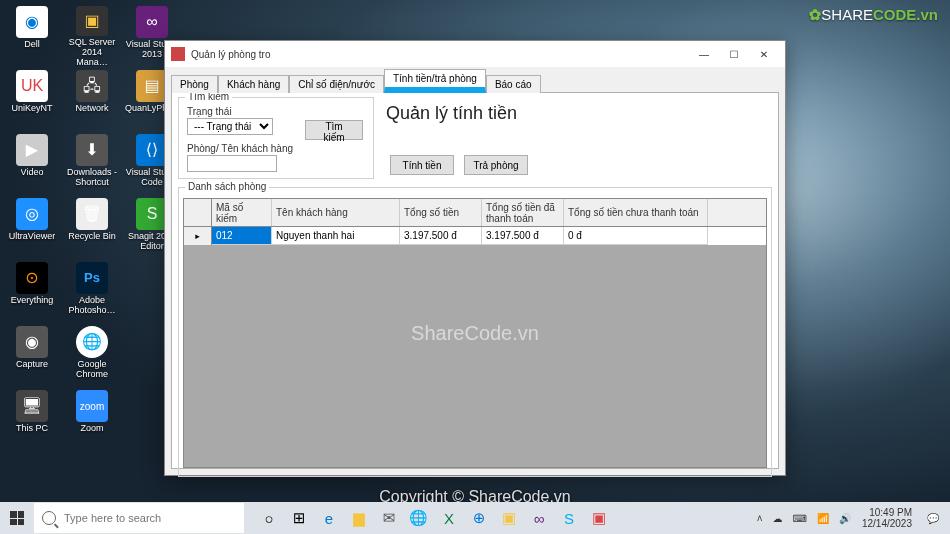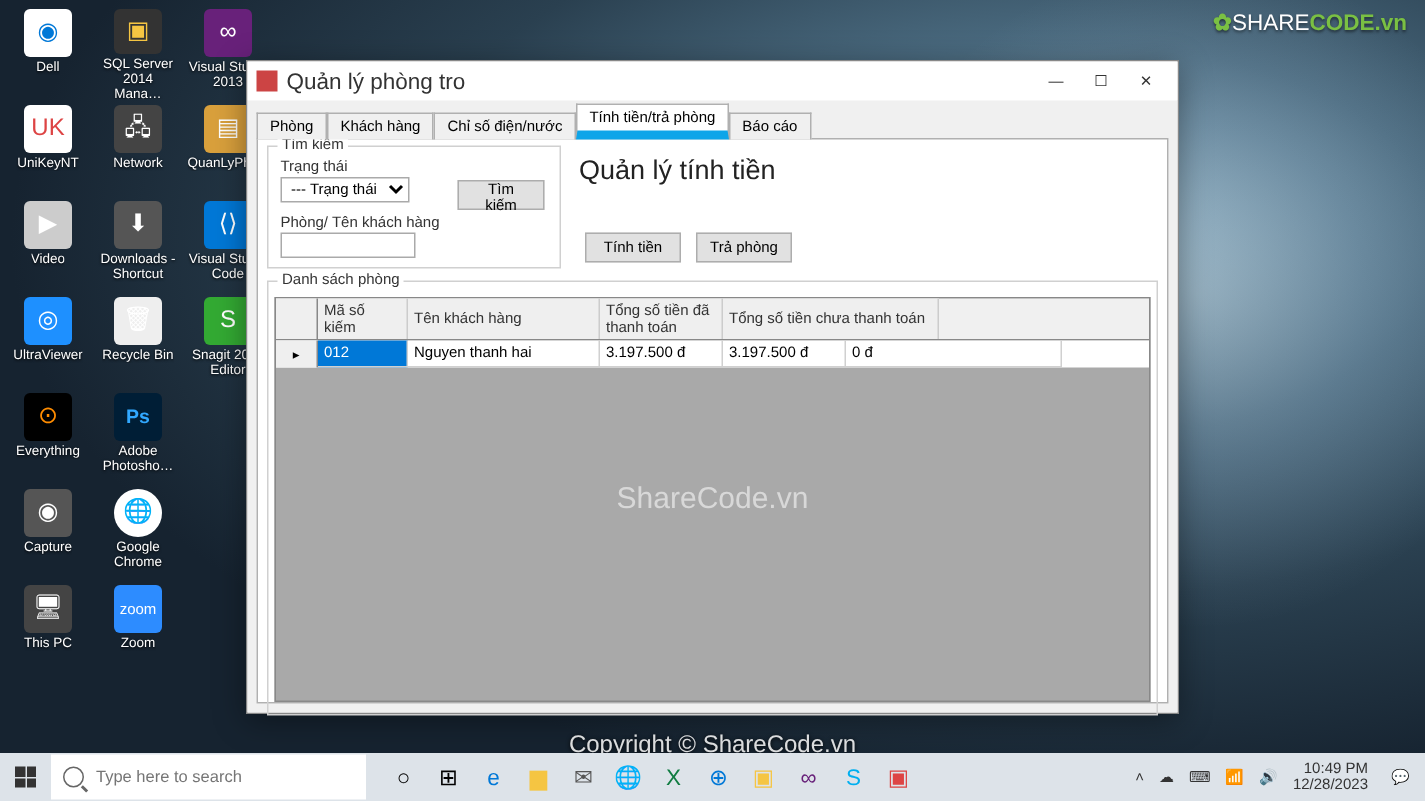--- a/index.html
+++ b/index.html
@@ -21,21 +21,21 @@
 .di .ic { width: 32px; height: 32px; border-radius: 4px; margin-bottom: 2px; display: flex; align-items: center; justify-content: center; font-size: 16px; }
 .di span { text-shadow: 0 1px 2px #000; max-width: 54px; overflow: hidden; }
 
 
 .win {
   position: absolute; left: 164px; top: 40px; width: 622px; height: 436px;
   background: #fff; border: 1px solid #888; box-shadow: 0 4px 20px rgba(0,0,0,.4);
 }
 .titlebar { height: 26px; background: #fff; display: flex; align-items: center; padding: 0 6px; }
 .titlebar .ic { width: 14px; height: 14px; background: #c44; margin-right: 6px; }
-.title { font-size: 15px; color: #333; flex: 1; }
+.title { font-size: 10px; color: #333; flex: 1; }
 .wbtns { display: flex; }
 .wbtn { width: 30px; height: 22px; display: flex; align-items: center; justify-content: center; font-size: 10px; color: #333; }
 
 .client { position: absolute; top: 26px; left: 0; right: 0; bottom: 0; background: #f0f0f0; padding: 6px; }
 
 
 .tabs { display: flex; height: 20px; font-size: 10px; align-items: flex-end; margin-bottom: -1px; position: relative; z-index: 2; }
 .tab { padding: 3px 8px; border: 1px solid #b0b0b0; border-bottom: none; background: #f0f0f0; margin-right: 0px; cursor: pointer; }
 .tab.active { background: #fff; border-bottom: 6px solid #0ea5e9; position: relative; }
 .tabpage { border: 1px solid #b0b0b0; background: #fff; position: absolute; top: 25px; left: 6px; right: 6px; bottom: 6px; padding: 6px; }
@@ -204,20 +204,21 @@
       <button class="btn btn-tinhtien">Tính tiền</button>
       <button class="btn btn-traphong">Trả phòng</button>
 
       <div class="grp grp-list">
         <div class="legend">Danh sách phòng</div>
         <div class="dg">
           <div class="dghead">
             <div class="rowhdr"></div>
             <div class="c c0">Mã số kiếm</div>
             <div class="c c1">Tên khách hàng</div>
+            <div class="c c2">Tổng số tiền</div>
             <div class="c c3" style="line-height:1.1">Tổng số tiền đã thanh toán</div>
             <div class="c c4">Tổng số tiền chưa thanh toán</div>
           </div>
           <div class="dgrow">
             <div class="rowhdr">▸</div>
             <div class="c c0 sel">012</div>
             <div class="c c1">Nguyen thanh hai</div>
             <div class="c c2">3.197.500 đ</div>
             <div class="c c3">3.197.500 đ</div>
             <div class="c c4">0 đ</div>
@@ -263,17 +264,17 @@
     <div class="tb" style="color:#d44">▣</div>
   </div>
   <div class="tray">
     <span>˄</span>
     <span>☁</span>
     <span>⌨</span>
     <span>📶</span>
     <span>🔊</span>
     <div class="clock">
       <div>10:49 PM</div>
-      <div>12/28/2023</div>
+      <div>12/14/2023</div>
     </div>
     <div class="notif">💬</div>
   </div>
 </div>
 
 </body></html>

